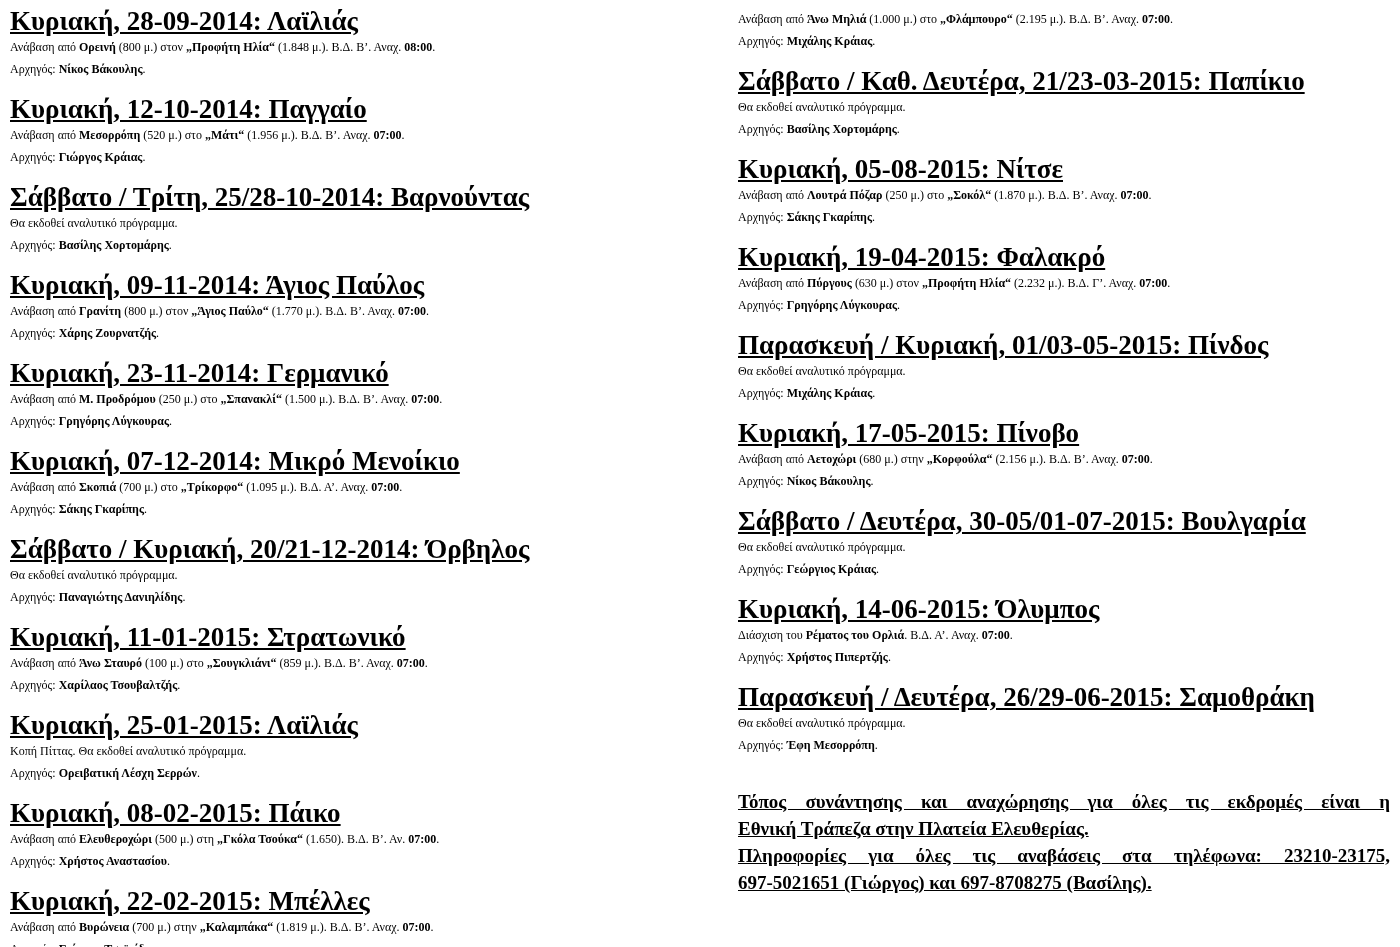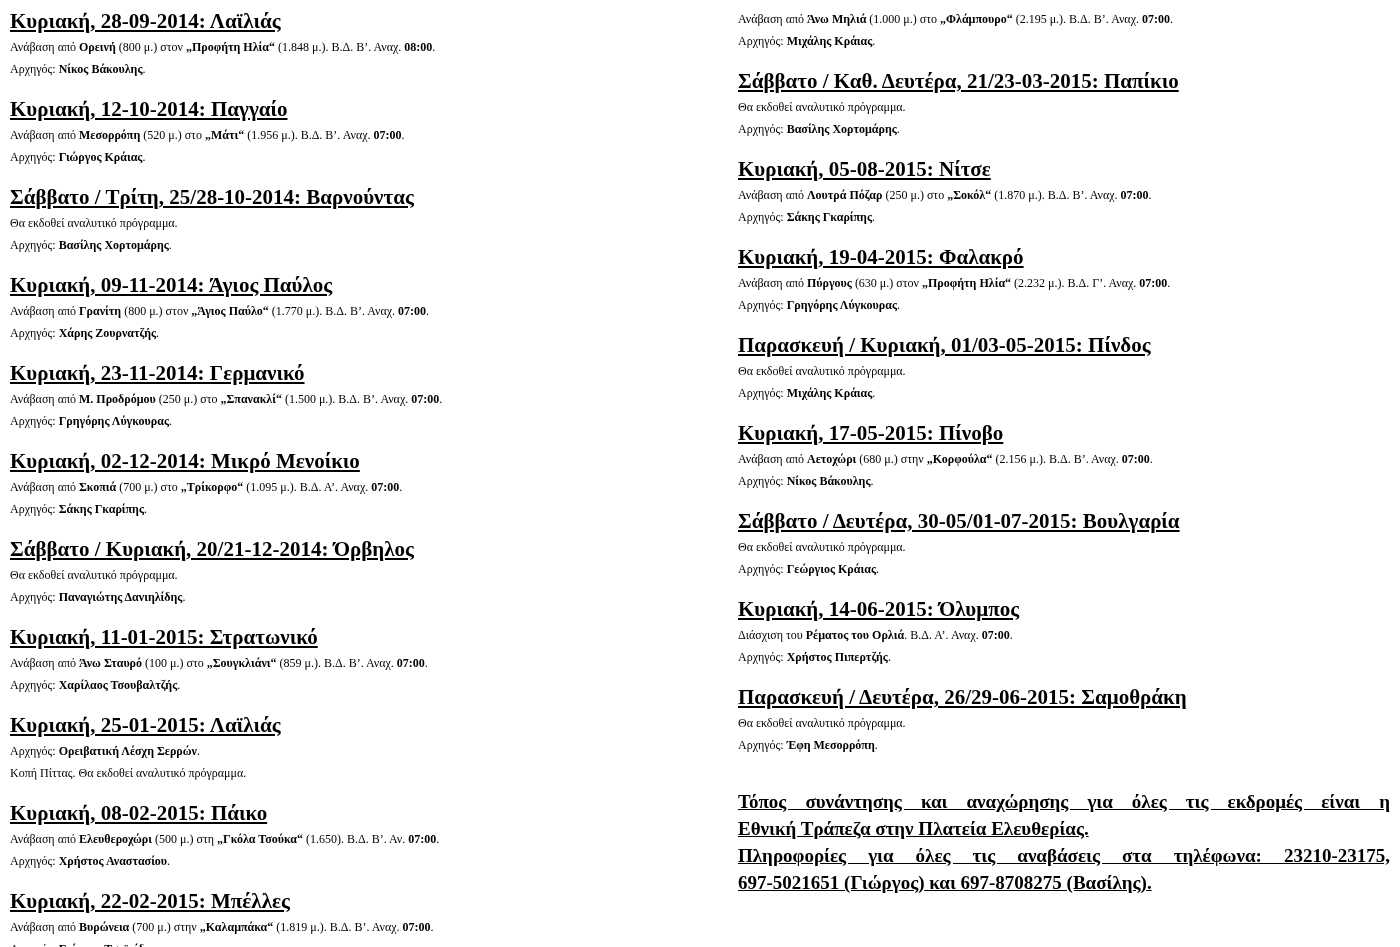--- a/index.html
+++ b/index.html
@@ -22,21 +22,21 @@
     box-sizing: border-box;
   }
   .col {
     flex: 0 0 652px;
     width: 652px;
   }
   .entry {
     margin: 0 0 16px 0;
   }
   .heading {
-    font-size: 21px;
+    font-size: 27px;
     font-weight: bold;
     text-decoration: underline;
     line-height: 27px;
     margin: 0 0 1px 0;
     white-space: nowrap;
   }
   .line {
     margin: 0;
     font-size: 12px;
     line-height: 22px;
@@ -82,38 +82,38 @@
         <h3 class="heading">Κυριακή, 09-11-2014: Άγιος Παύλος</h3>
         <p class="line"><span>Ανάβαση από </span><span class="b">Γρανίτη</span><span> (800 μ.) στον </span><span class="b">„Άγιος Παύλο“</span><span> (1.770 μ.). Β.Δ. Β’. Αναχ. </span><span class="b">07:00</span><span>.</span></p>
         <p class="line"><span>Αρχηγός: </span><span class="b">Χάρης Ζουρνατζής</span><span>.</span></p>
       </article>
       <article class="entry">
         <h3 class="heading">Κυριακή, 23-11-2014: Γερμανικό</h3>
         <p class="line"><span>Ανάβαση από </span><span class="b">Μ. Προδρόμου</span><span> (250 μ.) στο </span><span class="b">„Σπανακλί“</span><span> (1.500 μ.). Β.Δ. Β’. Αναχ. </span><span class="b">07:00</span><span>.</span></p>
         <p class="line"><span>Αρχηγός: </span><span class="b">Γρηγόρης Λύγκουρας</span><span>.</span></p>
       </article>
       <article class="entry">
-        <h3 class="heading">Κυριακή, 02-12-2014: Μικρό Μενοίκιο</h3>
+        <h3 class="heading">Κυριακή, 07-12-2014: Μικρό Μενοίκιο</h3>
         <p class="line"><span>Ανάβαση από </span><span class="b">Σκοπιά</span><span> (700 μ.) στο </span><span class="b">„Τρίκορφο“</span><span> (1.095 μ.). Β.Δ. Α’. Αναχ. </span><span class="b">07:00</span><span>.</span></p>
         <p class="line"><span>Αρχηγός: </span><span class="b">Σάκης Γκαρίπης</span><span>.</span></p>
       </article>
       <article class="entry">
         <h3 class="heading">Σάββατο / Κυριακή, 20/21-12-2014: Όρβηλος</h3>
         <p class="line"><span>Θα εκδοθεί αναλυτικό πρόγραμμα.</span></p>
         <p class="line"><span>Αρχηγός: </span><span class="b">Παναγιώτης Δανιηλίδης</span><span>.</span></p>
       </article>
       <article class="entry">
         <h3 class="heading">Κυριακή, 11-01-2015: Στρατωνικό</h3>
         <p class="line"><span>Ανάβαση από </span><span class="b">Άνω Σταυρό</span><span> (100 μ.) στο </span><span class="b">„Σουγκλιάνι“</span><span> (859 μ.). Β.Δ. Β’. Αναχ. </span><span class="b">07:00</span><span>.</span></p>
         <p class="line"><span>Αρχηγός: </span><span class="b">Χαρίλαος Τσουβαλτζής</span><span>.</span></p>
       </article>
       <article class="entry">
         <h3 class="heading">Κυριακή, 25-01-2015: Λαϊλιάς</h3>
+        <p class="line"><span>Κοπή Πίττας. Θα εκδοθεί αναλυτικό πρόγραμμα.</span></p>
         <p class="line"><span>Αρχηγός: </span><span class="b">Ορειβατική Λέσχη Σερρών</span><span>.</span></p>
-        <p class="line"><span>Κοπή Πίττας. Θα εκδοθεί αναλυτικό πρόγραμμα.</span></p>
       </article>
       <article class="entry">
         <h3 class="heading">Κυριακή, 08-02-2015: Πάικο</h3>
         <p class="line"><span>Ανάβαση από </span><span class="b">Ελευθεροχώρι</span><span> (500 μ.) στη </span><span class="b">„Γκόλα Τσούκα“</span><span> (1.650). Β.Δ. Β’. Αν. </span><span class="b">07:00</span><span>.</span></p>
         <p class="line"><span>Αρχηγός: </span><span class="b">Χρήστος Αναστασίου</span><span>.</span></p>
       </article>
       <article class="entry">
         <h3 class="heading">Κυριακή, 22-02-2015: Μπέλλες</h3>
         <p class="line"><span>Ανάβαση από </span><span class="b">Βυρώνεια</span><span> (700 μ.) στην </span><span class="b">„Καλαμπάκα“</span><span> (1.819 μ.). Β.Δ. Β’. Αναχ. </span><span class="b">07:00</span><span>.</span></p>
         <p class="line"><span>Αρχηγός: </span><span class="b">Γιώργος Τσαϊρίδης</span><span>.</span></p>

